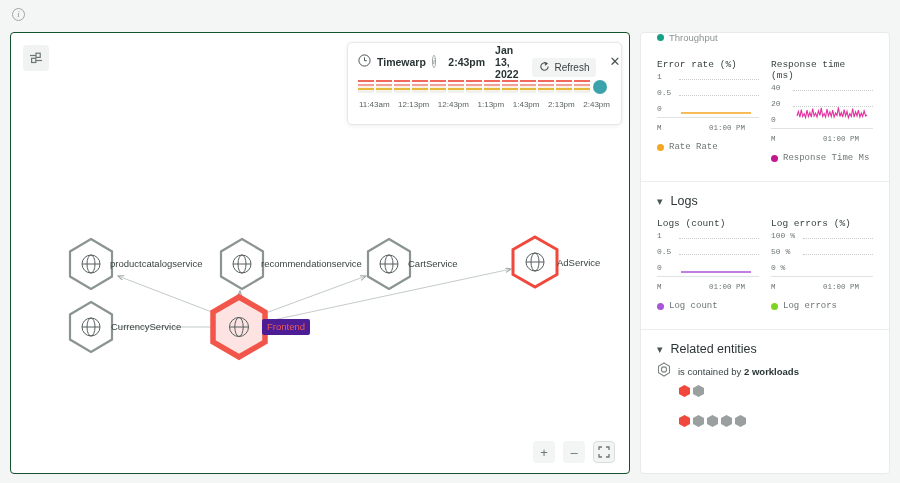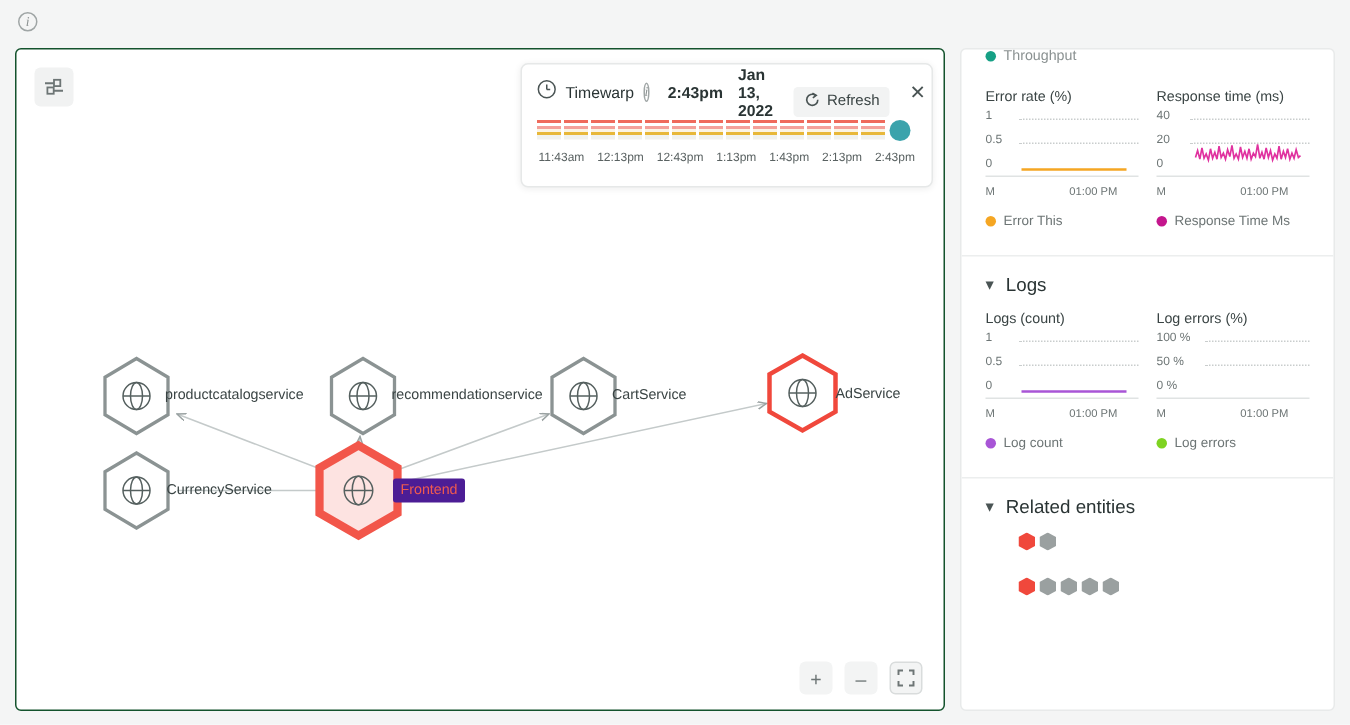--- a/index.html
+++ b/index.html
@@ -66,21 +66,21 @@
 
   
   .timewarp {
     position: absolute; left: 347px; top: 42px;
     width: 275px; height: 83px;
     background: #ffffff; border: 1px solid #e6e8e8; border-radius: 5px;
     box-shadow: 0 1px 5px rgba(0,0,0,.07);
     padding: 8px 10px 6px 10px;
   }
   .tw-row { display: flex; align-items: center; gap: 6px; height: 21px; }
-  .tw-label { font-size: 10.5px; font-weight: normal; color: #2a3434; }
+  .tw-label { font-size: 10.5px; font-weight: bold; color: #2a3434; }
   .tw-time { font-size: 10.5px; font-weight: bold; color: #2a3434; margin-left: 6px; }
   .tw-date { font-size: 10.5px; font-weight: bold; color: #2a3434; margin-left: 4px; }
   .tw-refresh {
     margin-left: 8px; background: #f2f3f3; border: none; border-radius: 3px;
     padding: 3px 7px; font-size: 10px; color: #3a4444; cursor: pointer;
     display: flex; align-items: center; gap: 4px;
     font-family: "Liberation Sans", sans-serif;
     margin-top: 12px;
   }
   .tw-close {
@@ -117,21 +117,21 @@
   .legend-top {
     display: flex; align-items: center; gap: 5px;
     padding: 0 16px; height: 16px; margin-top: -4px;
   }
   .dot { width: 7px; height: 7px; border-radius: 50%; display: inline-block; }
   .legend-text { font-size: 9.5px; color: #8b9292; }
 
   .charts-grid {
     display: flex; padding: 14px 16px 4px 16px; gap: 12px;
   }
-  .mini-chart { width: 104px; }
+  .mini-chart { width: 104px; font-family: Liberation Mono, monospace; }
   .mc-title { font-size: 9.5px; color: #3a4444; margin-bottom: 6px; }
   .mc-plot { position: relative; height: 52px; }
   .mc-row { position: relative; height: 16px; }
   .mc-ylab {
     position: absolute; left: 0; top: -4px;
     font-size: 8px; color: #6d7575;
   }
   .mc-dots {
     position: absolute; left: 22px; right: 0; top: 3px;
     border-top: 1px dotted #c9cdcd; height: 0;
@@ -439,21 +439,21 @@
             <line x1="24" y1="37" x2="94" y2="37" stroke="#f5a623" stroke-width="1.6"></line>
           </svg>
           <div class="mc-axis"></div>
           <div class="mc-xlabels">
             <span>M</span>
             <span style="margin-right:14px">01:00 PM</span>
           </div>
         </div>
         <div class="mc-legend">
           <span class="dot" style="background:#f5a623"></span>
-          <span>Error This</span>
+          <span>Rate Rate</span>
         </div>
       </div>
 
       <div class="mini-chart">
         <div class="mc-title">Response time (ms)</div>
         <div class="mc-plot">
           <div class="mc-row">
               <span class="mc-ylab">40</span>
               <div class="mc-dots"></div>
             </div>
@@ -546,20 +546,29 @@
     </div>
 
     <div class="section-divider" style="margin-top:14px"></div>
 
     <div class="section-head">
       <span class="chev">▾</span>
       <span class="section-title">Related entities</span>
     </div>
 
     <div class="rel-item">
+      <div class="rel-line">
+        <span>
+          <svg width="14" height="15" viewBox="0 0 14 15">
+            <polygon points="7,1 12.5,4.2 12.5,10.8 7,14 1.5,10.8 1.5,4.2" fill="none" stroke="#7d8585" stroke-width="1.1"></polygon>
+            <circle cx="7" cy="7.5" r="2.6" fill="none" stroke="#7d8585" stroke-width="1.1"></circle>
+          </svg>
+        </span>
+        <span class="rel-text"><span>is contained by </span><b>2 workloads</b></span>
+      </div>
       <div class="hexrow">
         <svg class="hexdot" viewBox="0 0 11 12">
             <polygon points="5.5,0 11,3 11,9 5.5,12 0,9 0,3" fill="#f0483c"></polygon>
           </svg>
         <svg class="hexdot" viewBox="0 0 11 12">
             <polygon points="5.5,0 11,3 11,9 5.5,12 0,9 0,3" fill="#9aa0a0"></polygon>
           </svg>
       </div>
     </div>
 

